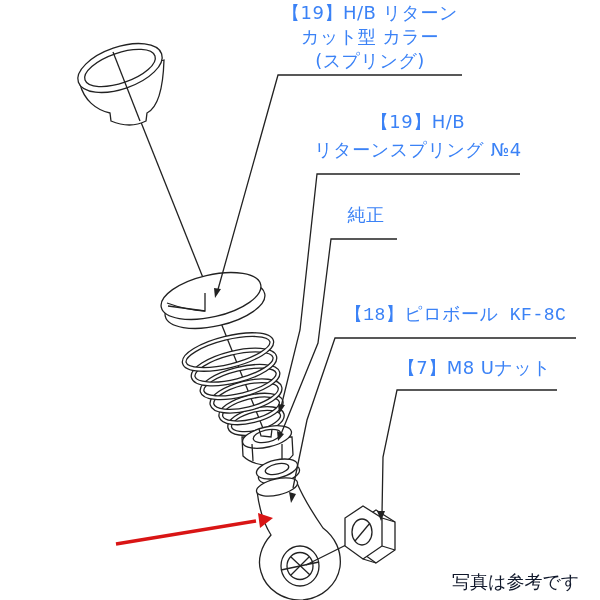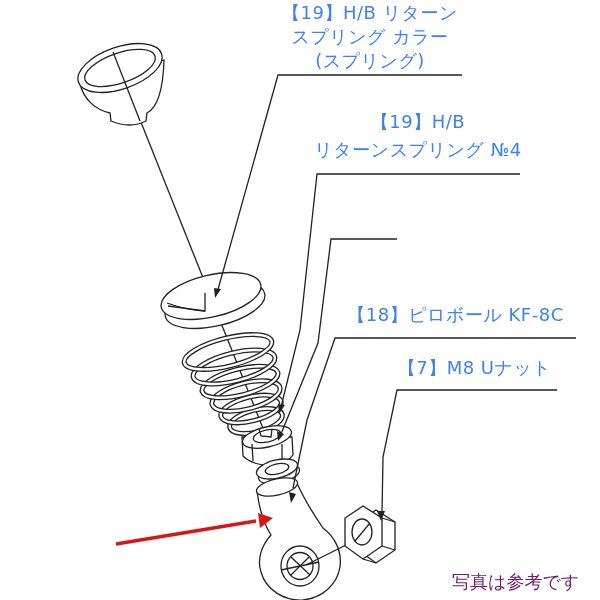--- a/index.html
+++ b/index.html
@@ -13,21 +13,21 @@
   .lnw  { stroke:var(--line); fill:#ffffff; stroke-width:1.3; }
   .thick{ stroke:var(--line); fill:none; stroke-width:5; }
   .core { stroke:#ffffff; fill:none; stroke-width:2.4; }
   .arrh { fill:var(--line); stroke:none; }
   .redln{ stroke:var(--red); fill:none; stroke-width:3.4; }
   .redh { fill:var(--red); stroke:none; }
   .lbl {
     position:absolute; font-size:18px; line-height:24px; color:#3b82f6;
     white-space:nowrap; text-align:center; letter-spacing:0.5px;
   }
-  .caption { position:absolute; font-size:18px; color:#701a75; white-space:nowrap;text-align:right; }
+  .caption { position:absolute; font-size:18px; color:#0f172a; white-space:nowrap;text-align:right; }
 </style>
 </head>
 <body>
 
 <div id="stage">
 
   <svg width="600" height="600" viewBox="0 0 600 600">
 
     <line class="ln" x1="113" y1="52" x2="290" y2="496"></line>
 
@@ -114,31 +114,34 @@
     </g>
 
     <g>
       <line class="redln" x1="116" y1="544" x2="256" y2="521"></line>
       <polygon class="redh" points="273,518 260,528 258,513"></polygon>
     </g>
   </svg>
 
   <div class="lbl" style="left:275px; top:1px;   width:190px;">
     <div>【19】H/B リターン</div>
-    <div>スプリング カラー</div>
+    <div>カット型 カラー</div>
     <div>(スプリング)</div>
   </div>
 
   <div class="lbl" style="left:313px; top:108px; width:210px; line-height:28px;">
     <div>【19】H/B</div>
     <div>リターンスプリング №4</div>
   </div>
 
+  <div class="lbl" style="left:331px; top:203px; width:70px;">
+    <div>純正</div>
+  </div>
 
-  <div class="lbl" style="left:333px; top:303px; width:245px;">
+  <div class="lbl" style="left:333px; top:303px; width:245px;font-family:Liberation Mono, monospace;">
     <div>【18】ピロボール KF-8C</div>
   </div>
 
   <div class="lbl" style="left:392px; top:356px; width:165px;">
     <div>【7】M8 Uナット</div>
   </div>
 
   <div class="caption" style="left:452px; top:570px;">写真は参考です</div>
 </div>
 

